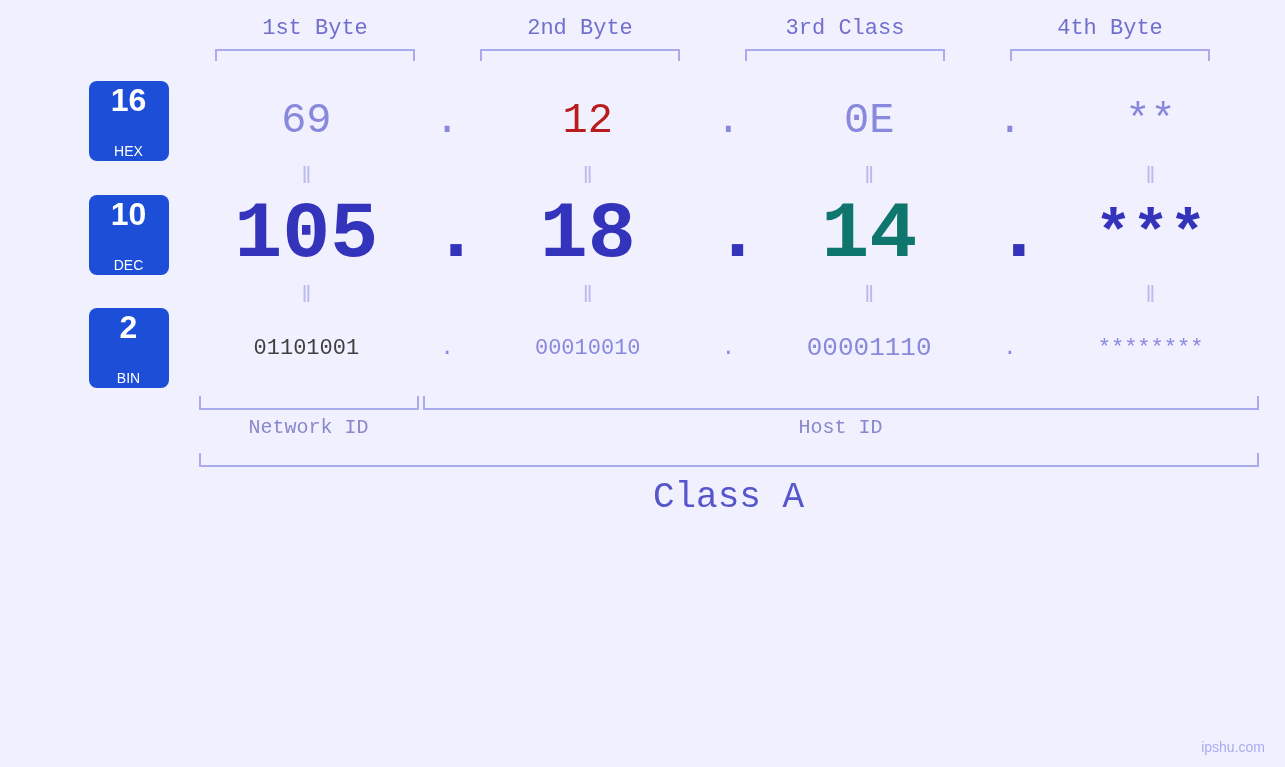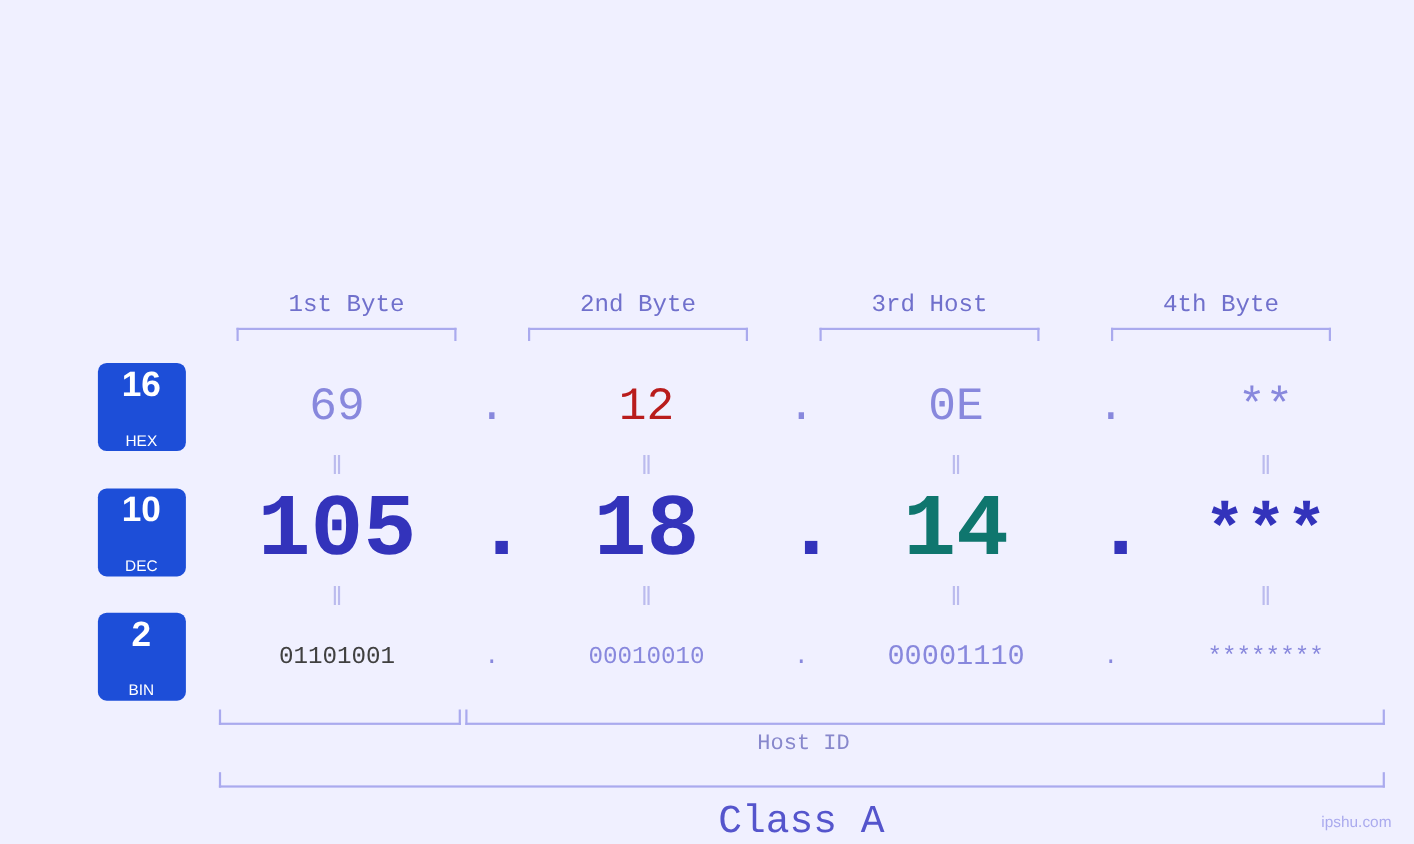--- a/index.html
+++ b/index.html
@@ -13,22 +13,22 @@
       position: relative;
     }
 
     .container {
       width: 1285px;
       height: 767px;
       position: relative;
       display: flex;
       flex-direction: column;
       align-items: center;
-      justify-content: flex-end;
-      padding-top: 32px;
+      justify-content: flex-start;
+      padding-top: 16px;
     }
 
     
     .byte-headers {
       display: flex;
       width: 1060px;
       margin-left: 140px;
       justify-content: space-around;
       margin-bottom: 8px;
     }
@@ -162,21 +162,21 @@
 
   </style>
 </head>
 <body>
 
 <div class="container">
 
   <div class="byte-headers">
     <div class="byte-header">1st Byte</div>
     <div class="byte-header">2nd Byte</div>
-    <div class="byte-header">3rd Host</div>
+    <div class="byte-header">3rd Class</div>
     <div class="byte-header">4th Byte</div>
   </div>
 
   <div class="bracket-top">
     <div class="bracket-line-top"></div>
     <div class="bracket-line-top"></div>
     <div class="bracket-line-top"></div>
     <div class="bracket-line-top"></div>
   </div>
 
@@ -259,20 +259,21 @@
       <div class="val-cell" style="font-size:22px;color:#8888dd;font-family:'Courier New',Courier,monospace;">********</div>
     </div>
   </div>
 
   <div style="width:1060px;margin-left:172px;margin-top:8px;">
     <div style="display:flex;">
       <div style="width:220px;height:14px;border-bottom:2px solid #aaaaee;border-left:2px solid #aaaaee;border-right:2px solid #aaaaee;"></div>
       <div style="flex:1;height:14px;border-bottom:2px solid #aaaaee;border-left:2px solid #aaaaee;border-right:2px solid #aaaaee;margin-left:4px;"></div>
     </div>
     <div style="display:flex;margin-top:6px;">
+      <div style="width:220px;text-align:center;color:#8888cc;font-size:20px;font-family:'Courier New',Courier,monospace;">Network ID</div>
       <div style="flex:1;text-align:center;color:#8888cc;font-size:20px;font-family:'Courier New',Courier,monospace;margin-left:4px;">Host ID</div>
     </div>
   </div>
 
   <div style="width:1060px;margin-left:172px;height:14px;border-bottom:2px solid #aaaaee;border-left:2px solid #aaaaee;border-right:2px solid #aaaaee;margin-top:14px;"></div>
 
   <div style="color:#5555cc;font-size:36px;font-family:'Courier New',Courier,monospace;text-align:center;width:1060px;margin-left:172px;margin-top:10px;">Class A</div>
 
   <div class="watermark">ipshu.com</div>
 

